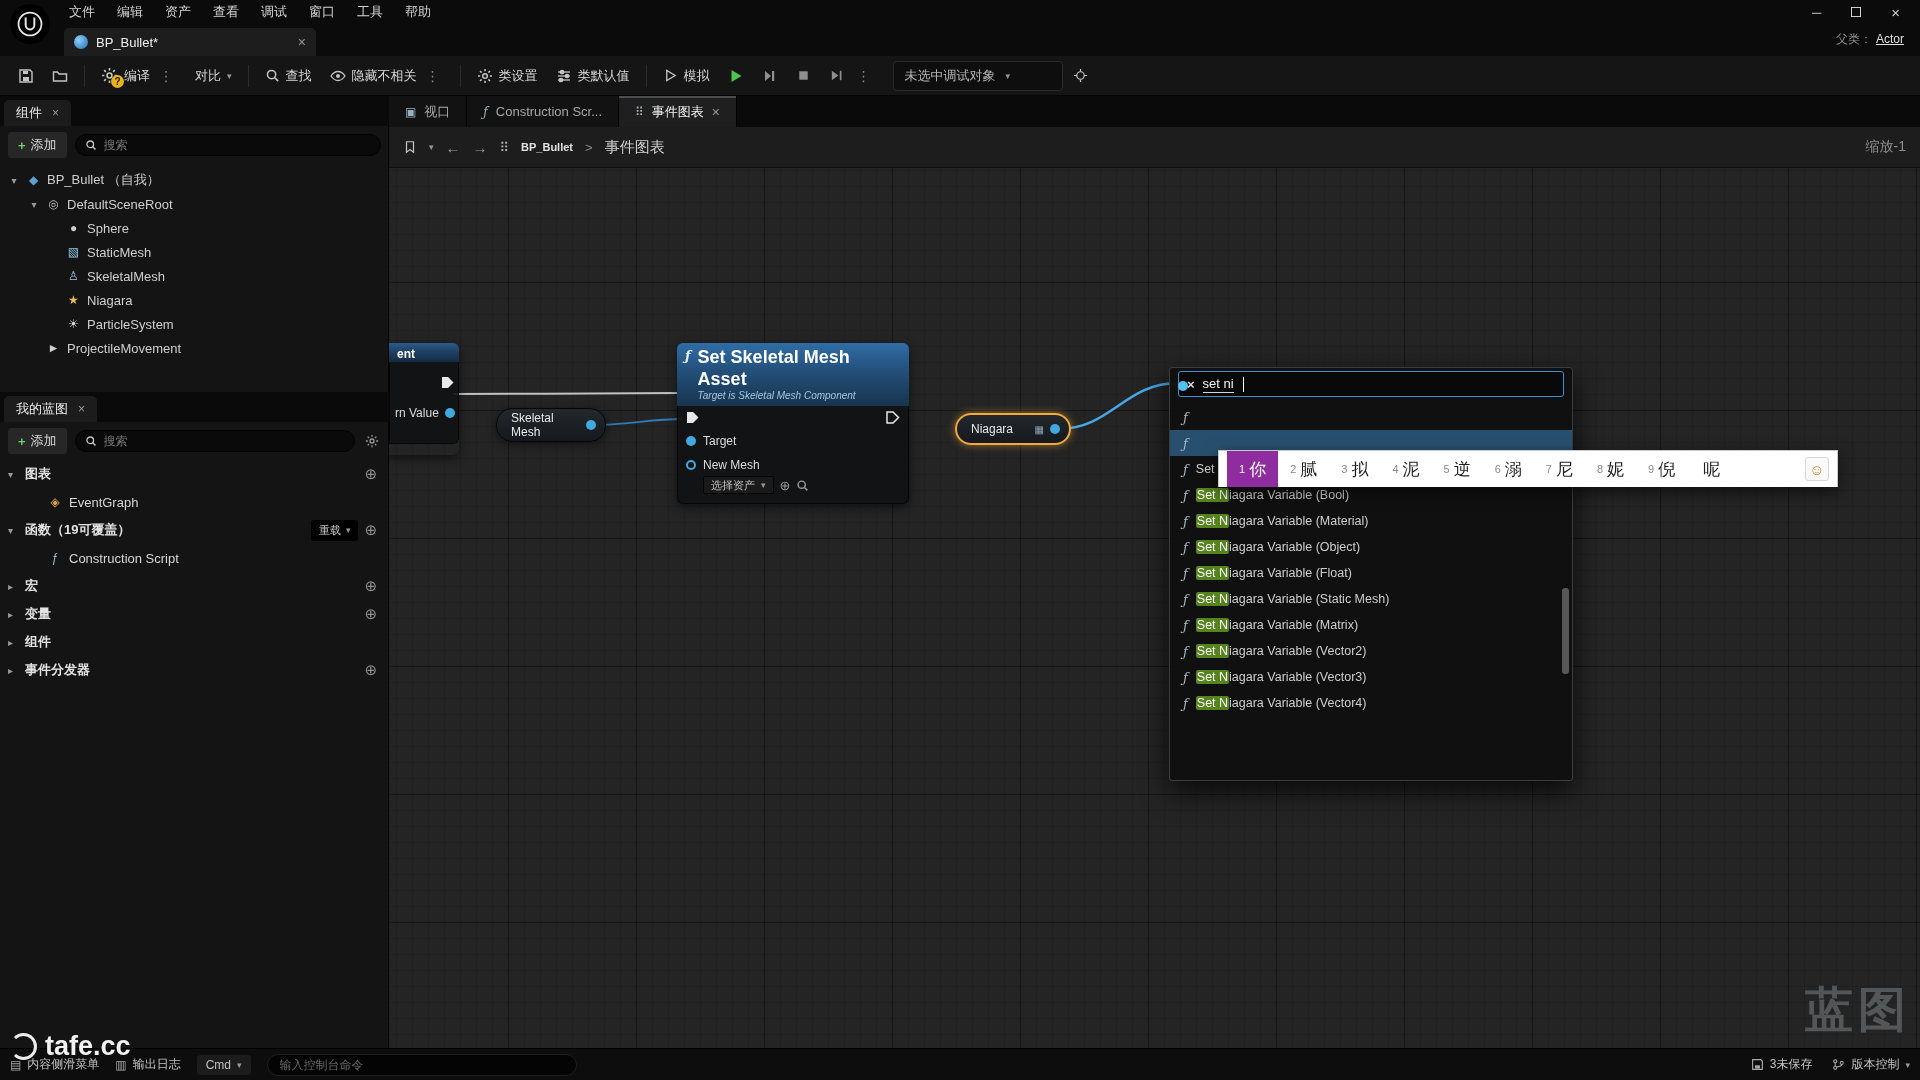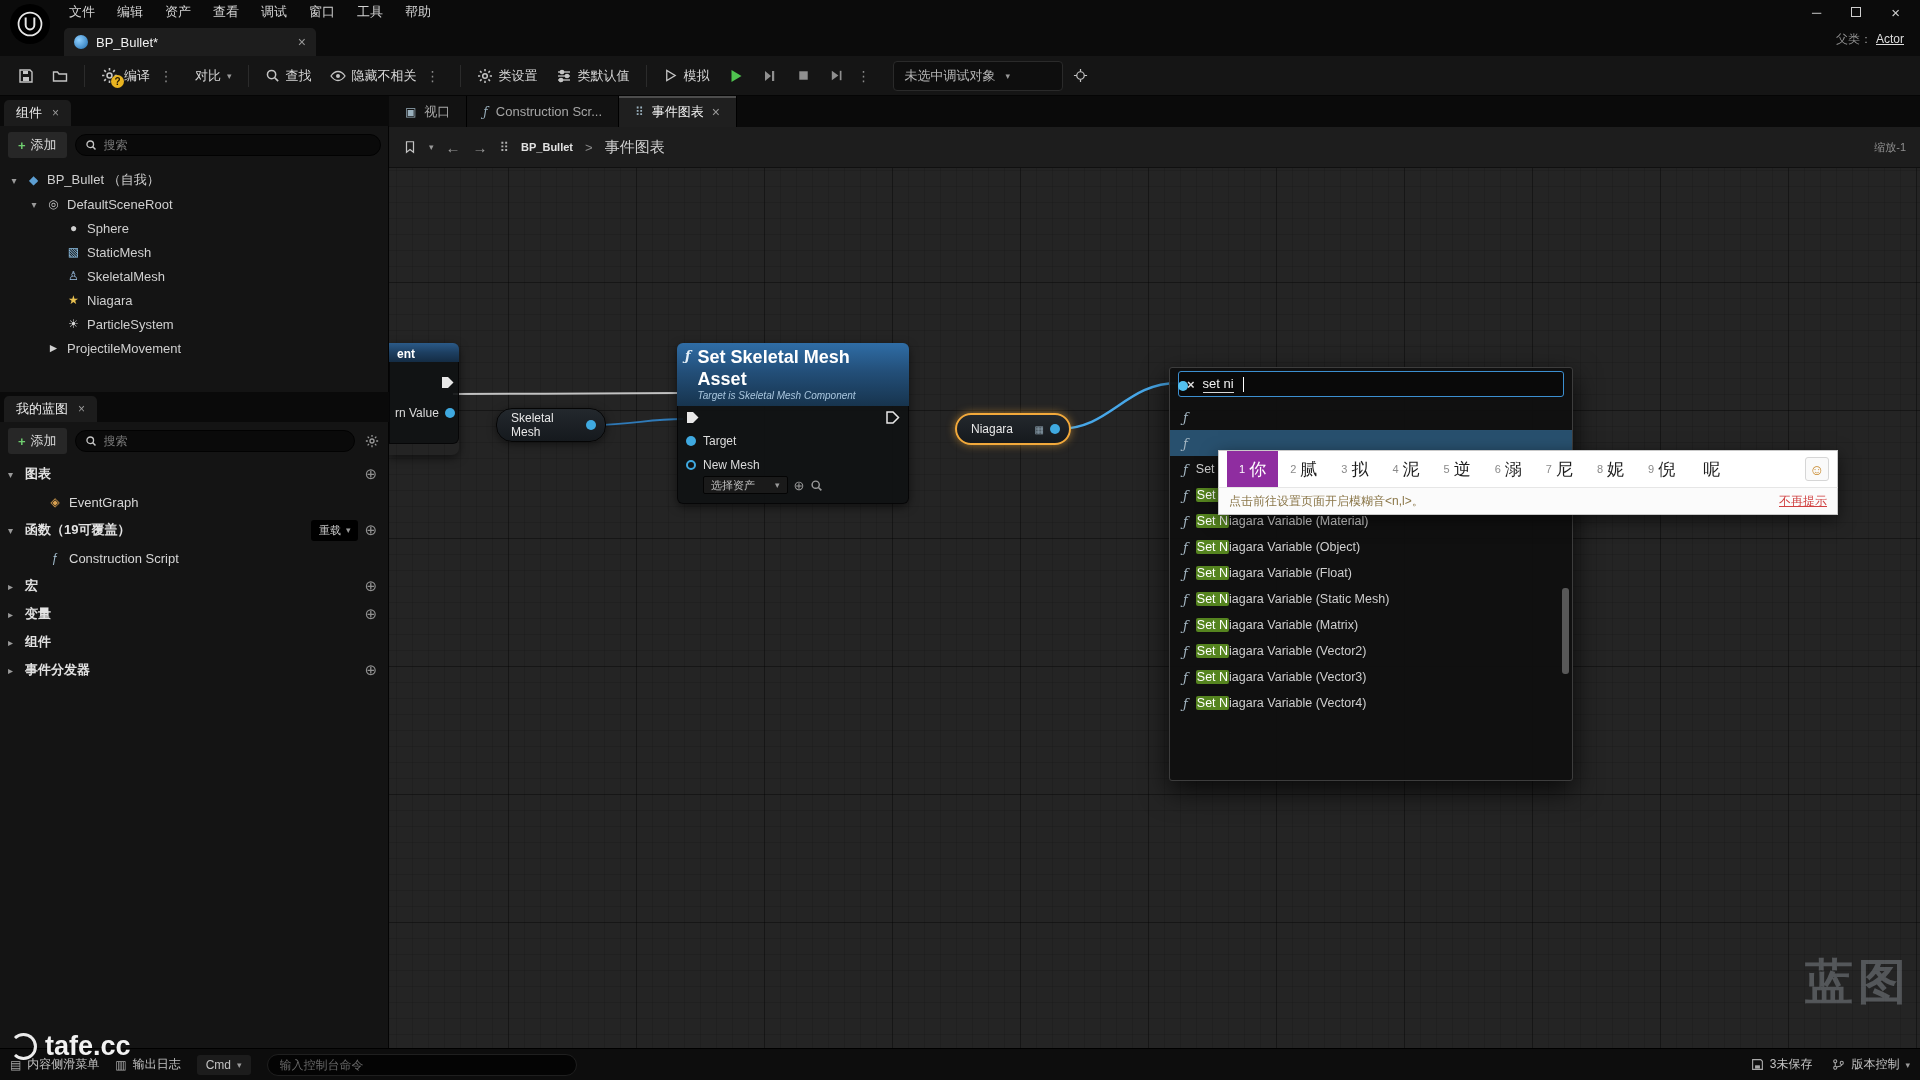--- a/index.html
+++ b/index.html
@@ -83,21 +83,21 @@
   .doc-tab { display:flex; align-items:center; gap:8px; padding:0 16px; color:#a6a6a6; background:#121212;
              border-right:1px solid #000; }
   .doc-tab.active { background:#1f1f1f; color:#f2f2f2; box-shadow:inset 0 2px 0 #4c4c4c; }
   .doc-tab .ticn { font-size:12px; color:#9ab0bd; }
   .breadcrumb-bar { position:absolute; left:0; top:31px; width:100%; height:41px; background:#1d1d1d;
                     border-bottom:1px solid #101010; display:flex; align-items:center; gap:12px;
                     padding:0 14px; color:#9a9a9a; z-index:7; }
   .crumb-root { font-size:11px; font-weight:bold; color:#e2e2e2; }
   .crumb-sep  { color:#8a8a8a; font-size:13px; }
   .crumb-cur  { font-size:15px; color:#d2d2d2; }
-  .zoom-label { margin-left:auto; font-size:11px; color:#8f8f8f; }
+  .zoom-label { margin-left:auto; font-size:14px; color:#8f8f8f; }
 
   .canvas { position:absolute; left:0; top:72px; width:100%; height:880px; background-color:#242424;
             background-image:
               linear-gradient(rgba(0,0,0,.30) 1px, transparent 1px),
               linear-gradient(90deg, rgba(0,0,0,.30) 1px, transparent 1px),
               linear-gradient(rgba(0,0,0,.10) 1px, transparent 1px),
               linear-gradient(90deg, rgba(0,0,0,.10) 1px, transparent 1px);
             background-size:128px 128px,128px 128px,16px 16px,16px 16px;
             background-position:-9px -14px; }
   .wires { position:absolute; left:0; top:0; z-index:4; pointer-events:none; }
@@ -111,21 +111,21 @@
                            color:#e5f0f8; font-size:13px; margin-top:1px; }
   .node-title { font-size:18px; font-weight:bold; color:#ffffff; line-height:1.2; }
   .node-sub   { font-size:10px; font-style:italic; color:#a9c6de; }
   .node-body  { background:rgba(16,18,20,.92); border:1px solid rgba(0,0,0,.65); border-top:none;
                 border-radius:0 0 6px 6px; }
   .pin-row { display:flex; align-items:center; gap:7px; padding:5px 8px; font-size:12px; color:#dcdcdc; }
   .pin-dot { width:10px; height:10px; border-radius:50%; flex:none; }
   .pin-filled { background:#3fa9e0; }
   .pin-hollow { border:2px solid #3fa9e0; }
   .picker-row { display:flex; align-items:center; gap:6px; padding:2px 8px 9px 25px; }
-  .asset-picker { display:flex; align-items:center; gap:20px; background:#1a1a1a; border:1px solid #040404;
+  .asset-picker { display:flex; align-items:center; gap:6px; background:#1a1a1a; border:1px solid #040404;
                   border-radius:2px; height:18px; padding:0 7px; font-size:11px; color:#c2c2c2; }
   .mini-icon { color:#9a9a9a; font-size:13px; display:flex; }
 
   .getter { position:absolute; z-index:5; display:flex; align-items:center; gap:6px;
             background:linear-gradient(180deg,#23282d,#15191d); border:1px solid #050505; border-radius:16px;
             padding:0 9px 0 14px; font-size:12px; color:#e8e8e8; box-shadow:0 2px 8px rgba(0,0,0,.5); }
   .getter.selected { border:2px solid #f2a93b; box-shadow:0 0 8px rgba(242,169,59,.55); }
   .grid-glyph { color:#8fa4b2; font-size:10px; }
 
   .partial-node { left:0; top:247px; width:70px; height:112px; border-radius:0 7px 7px 0; }
@@ -183,21 +183,21 @@
   .cmd-btn { display:flex; align-items:center; gap:6px; background:#1c1c1c; border-radius:3px; padding:3px 9px; }
   .console-input { width:310px; height:22px; background:#040404; border:1px solid #1f1f1f; border-radius:11px;
                    color:#dddddd; padding:0 12px; font-family:"Liberation Sans",sans-serif; font-size:12px; outline:none; }
   .console-input::placeholder { color:#666666; }
   .sb-right { margin-left:auto; display:flex; align-items:center; gap:20px; }
 
   
   .brand { position:absolute; left:10px; top:1031px; z-index:60; display:flex; align-items:center; gap:8px;
            color:#f2f2f2; font-size:27px; font-weight:bold; }
   .brand-ring { width:27px; height:27px; border:3px solid #ececec; border-left-color:transparent; border-radius:50%; }
-  .blueprint-wm { position:absolute; left:1416px; top:854px; z-index:6; font-size:48px; font-weight:bold;
+  .blueprint-wm { position:absolute; left:1416px; top:882px; z-index:6; font-size:48px; font-weight:bold;
                   color:rgba(195,205,215,.30); letter-spacing:5px;text-align:center; }
 </style>
 </head>
 <body>
 
 <div class="ue-logo">
   <svg width="26" height="26" viewBox="0 0 24 24">
       <circle cx="12" cy="12" r="10.6" fill="none" stroke="#e8e8e8" stroke-width="1.6"></circle>
       <path d="M8 6v7a4 4 0 0 0 8 0V6" fill="none" stroke="#e8e8e8" stroke-width="1.8"></path>
     </svg>
@@ -784,24 +784,20 @@
         <span class="ch">倪</span>
       </div>
 
       <div class="cand">
         <span class="num"></span>
         <span class="ch">呢</span>
       </div>
 
     <div class="emoji-btn">☺</div>
   </div>
-  <div class="ime-notice">
-    <span>点击前往设置页面开启模糊音&lt;n,l&gt;。</span>
-    <span class="dismiss">不再提示</span>
-  </div>
 </div>
 
 <div class="statusbar">
   <div class="sb-item">
     <span class="sb-icon">▤</span>
     <span>内容侧滑菜单</span>
   </div>
   <div class="sb-item">
     <span class="sb-icon">▥</span>
     <span>输出日志</span>

